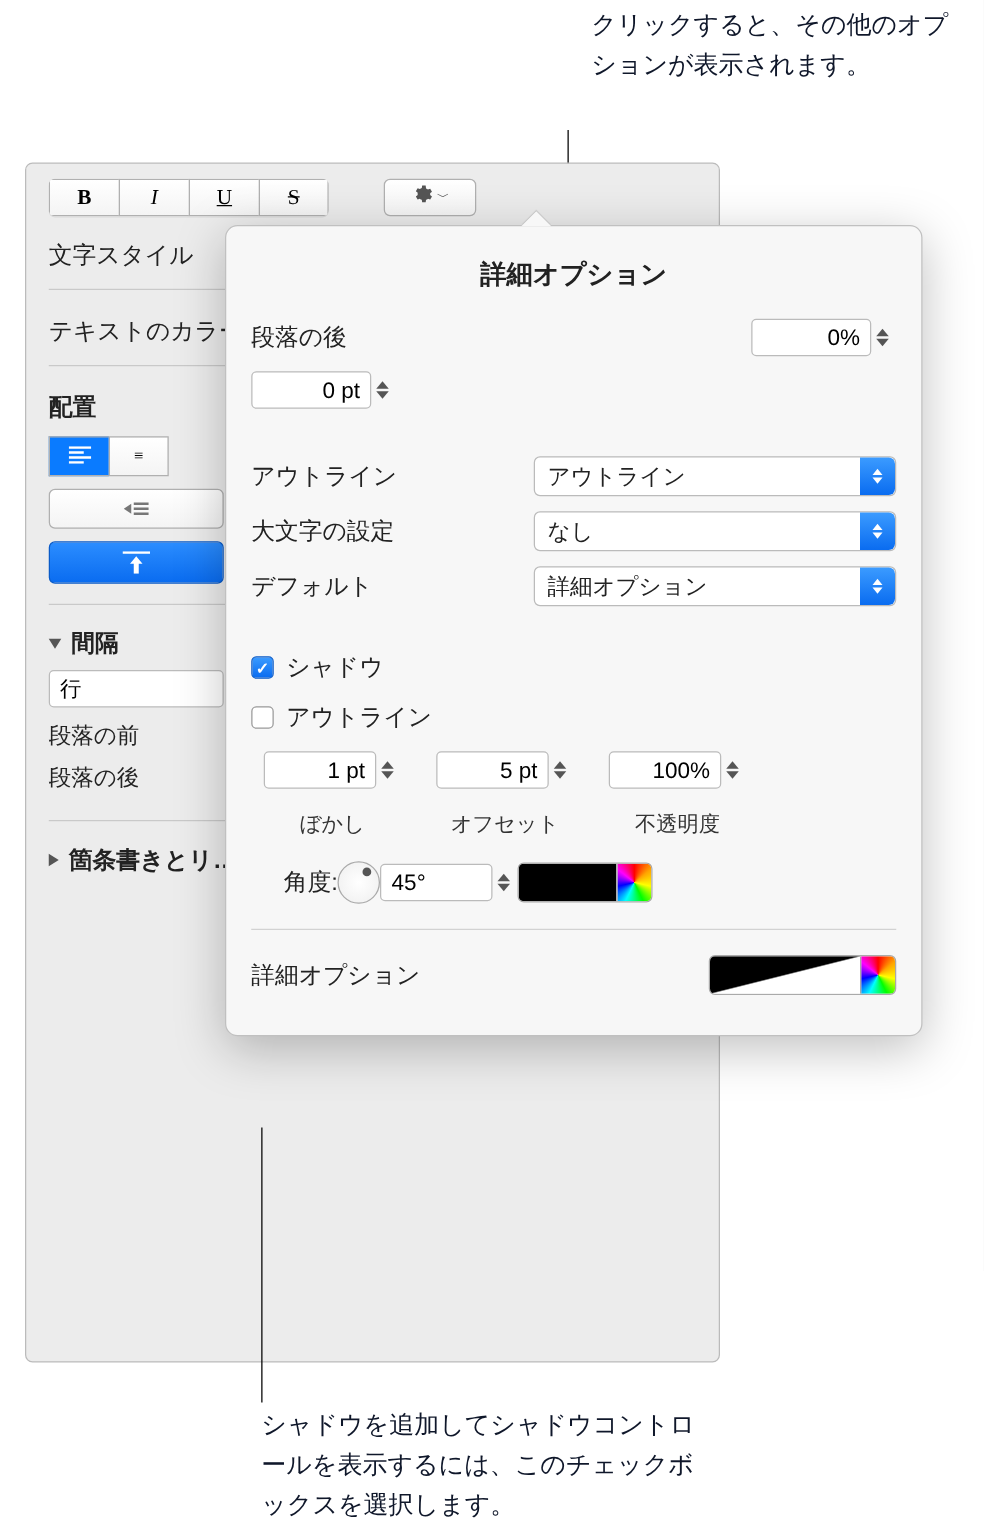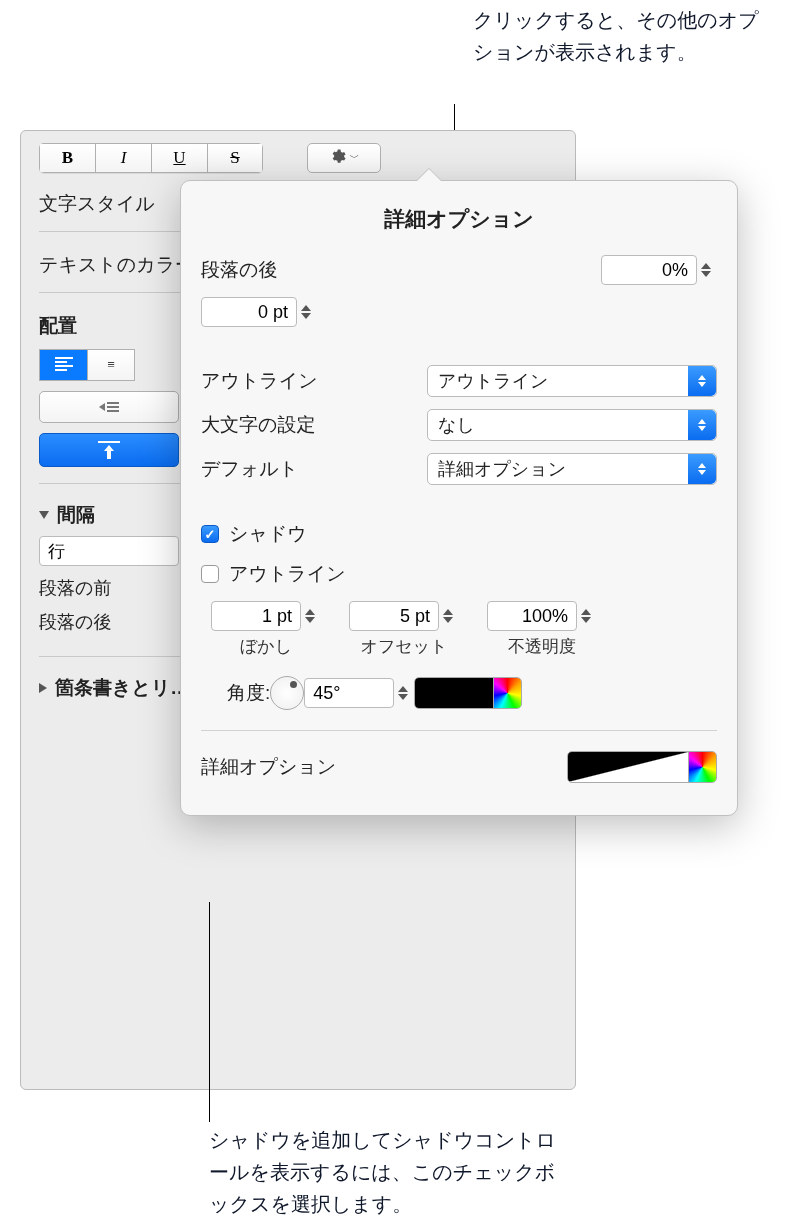--- a/index.html
+++ b/index.html
@@ -242,21 +242,21 @@
   }
   .mac-checkbox.checked::after {
     content: '✓';
     color: #fff;
     font-size: 13px;
     font-weight: bold;
   }
   .shadow-grid {
     display: flex; gap: 28px; margin: 10px 0 4px 10px;
   }
-  .shadow-col { display: flex; flex-direction: column; align-items: center; gap: 4px; }
+  .shadow-col { display: flex; flex-direction: column; align-items: center; gap: 17px; }
   .shadow-label { font-size: 17px; color: #333; }
   .angle-row {
     display: flex; align-items: center; 
     margin: 18px 0 6px 26px;
     font-size: 19px;
   }
   .dial {
     width: 34px; height: 34px;
     border: 1px solid #aaa;
     border-radius: 50%;

